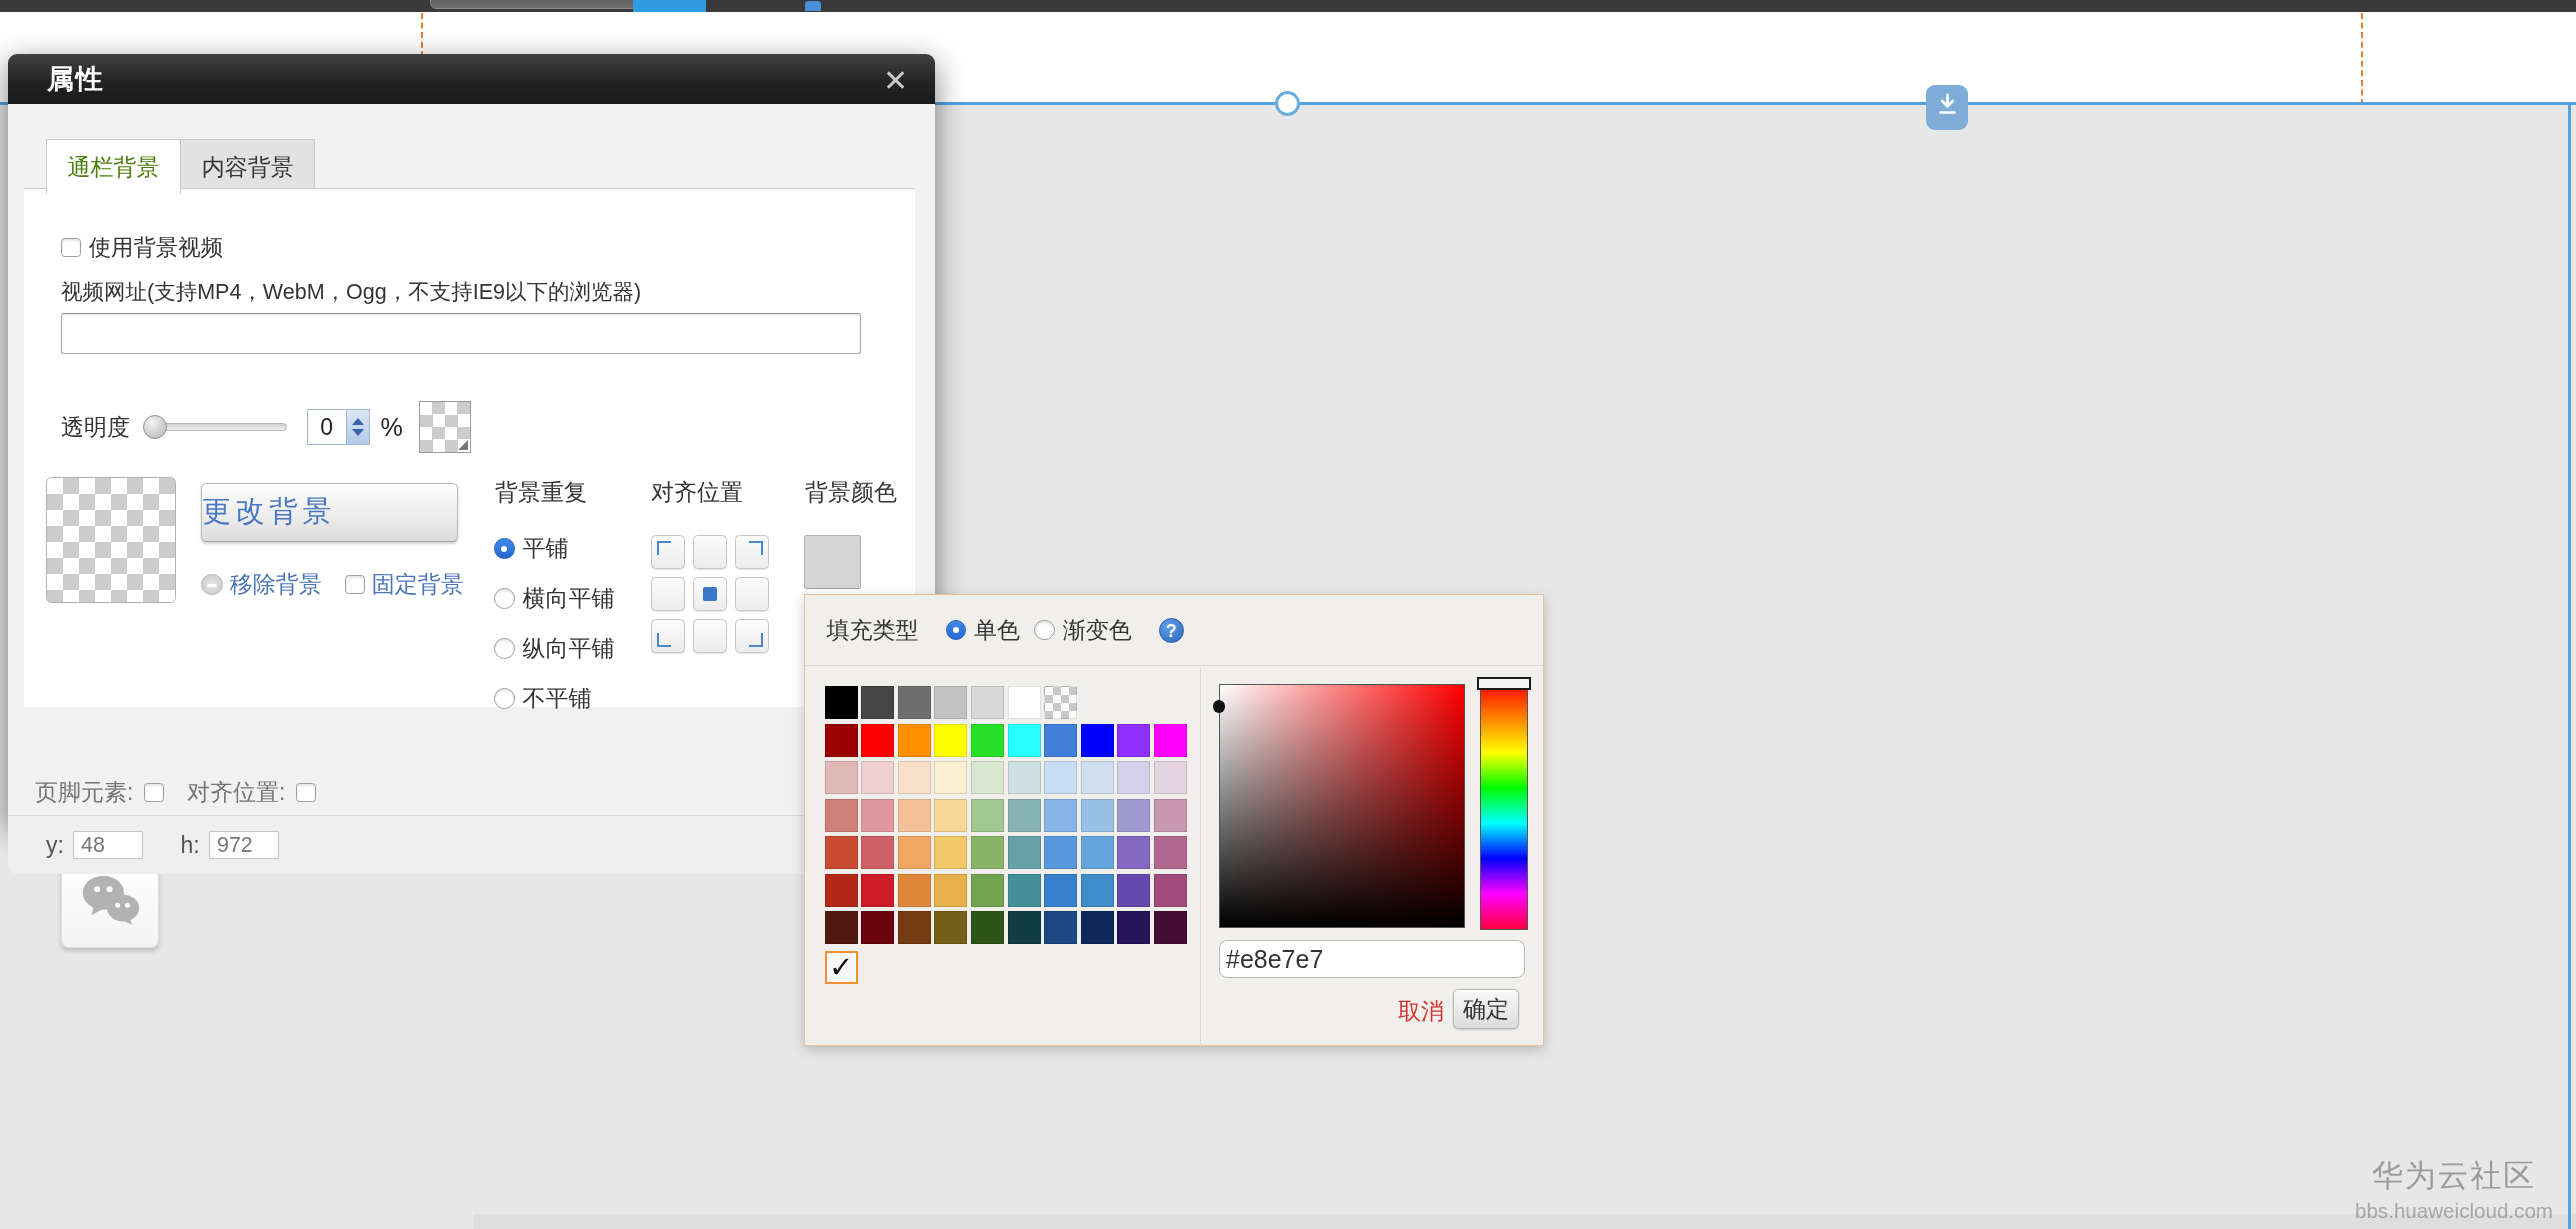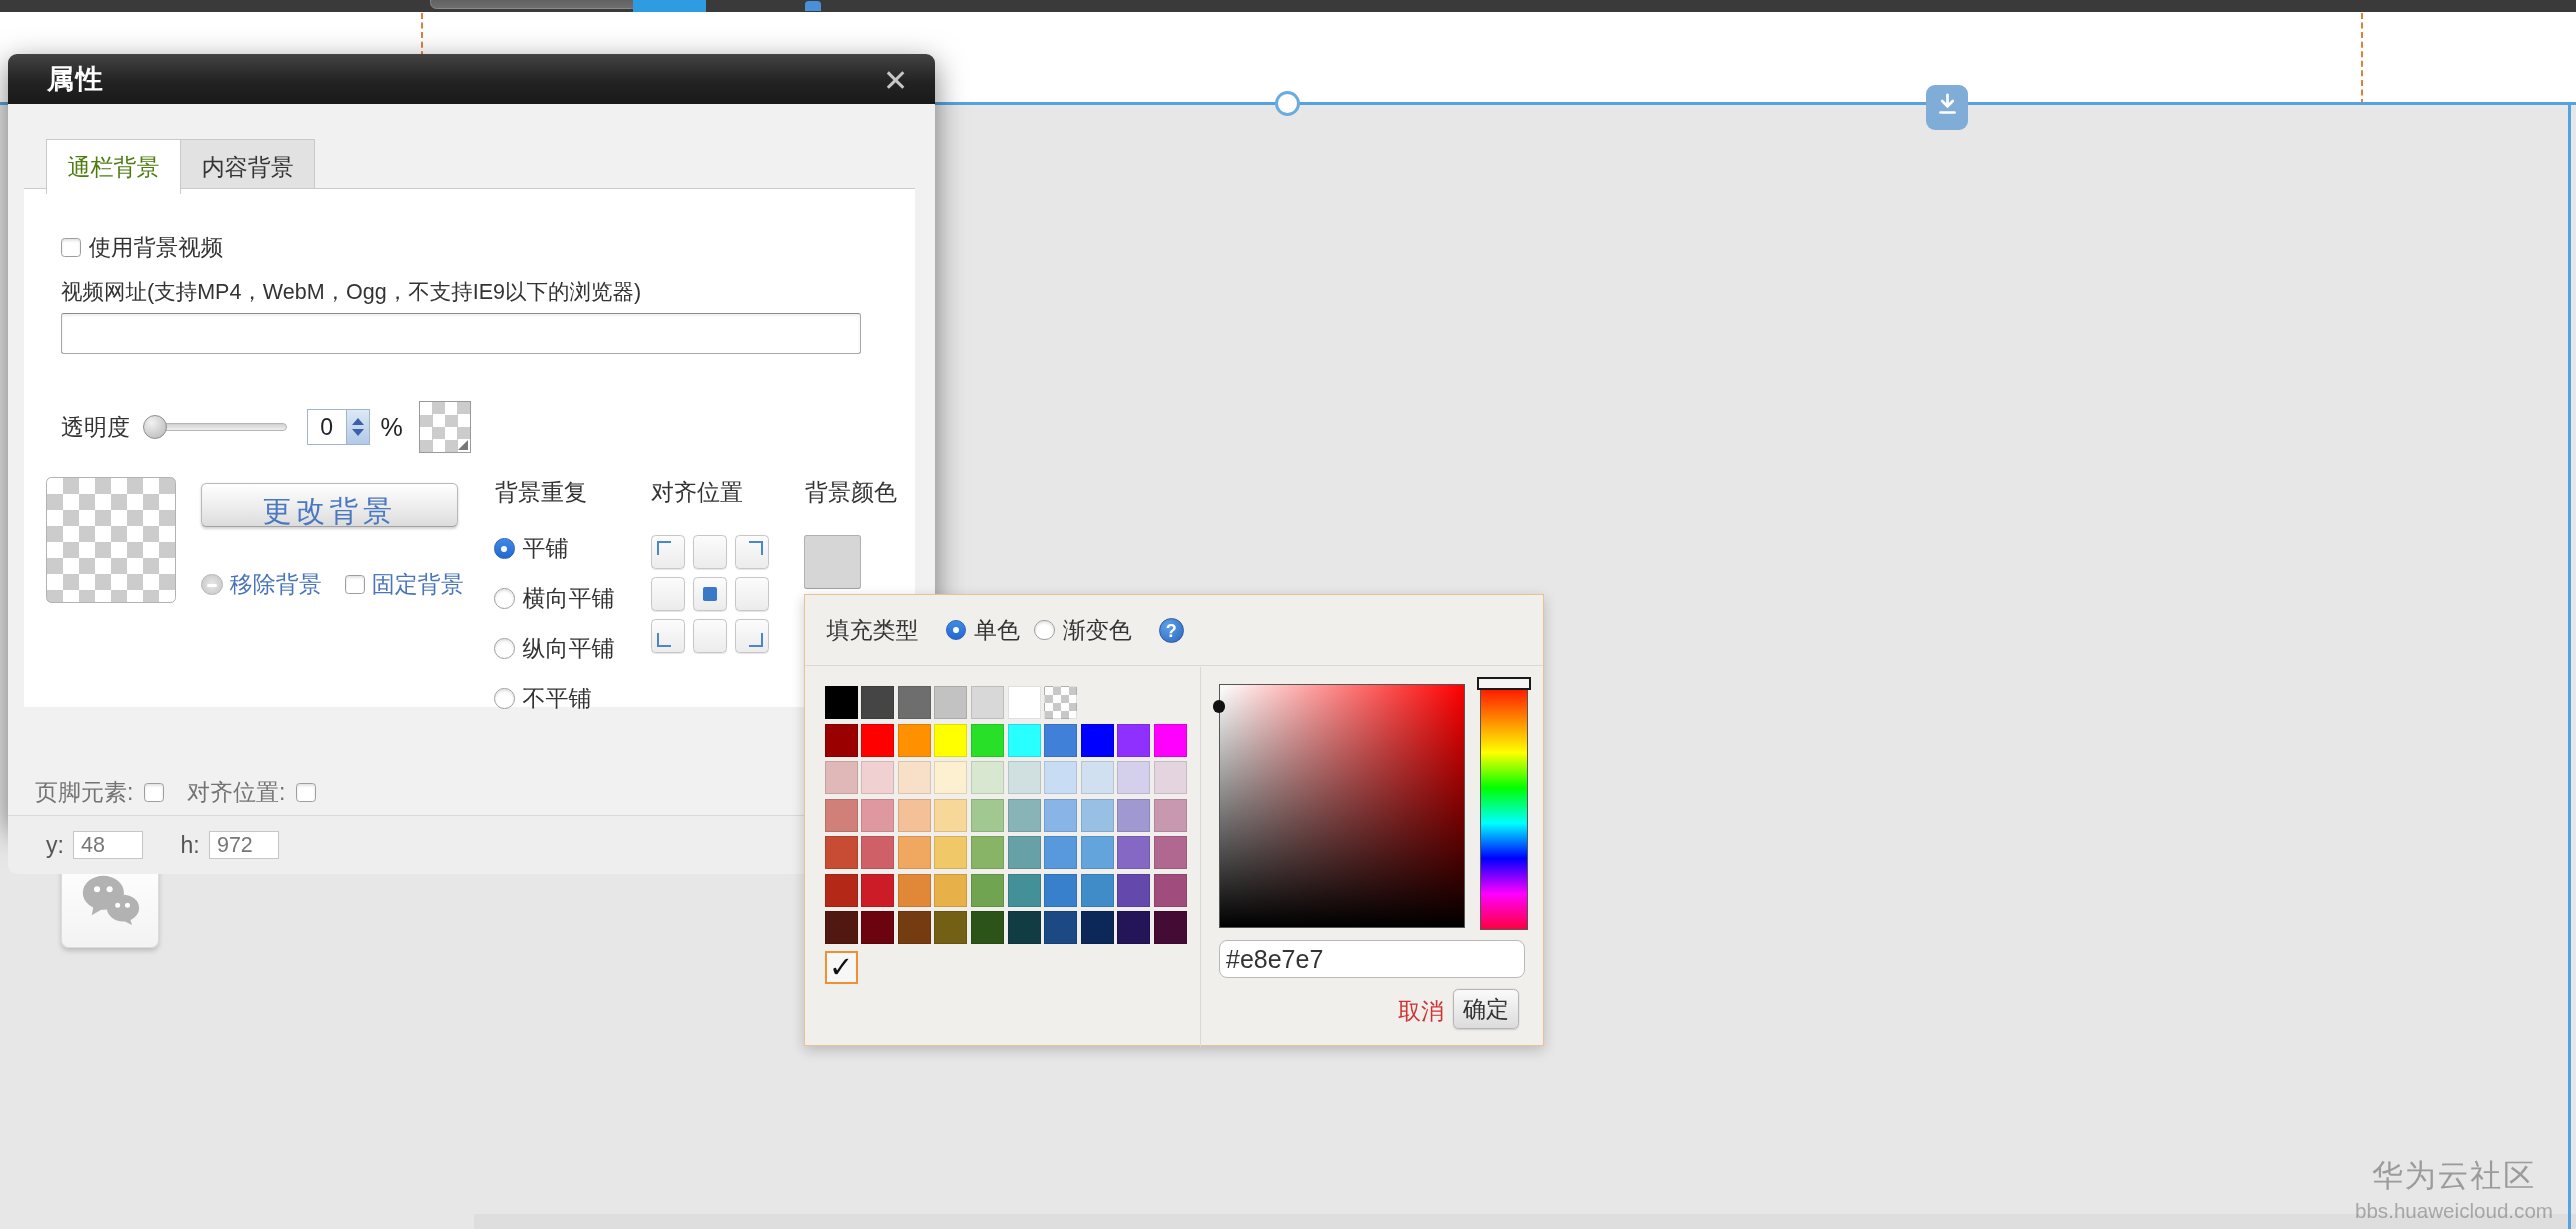--- a/index.html
+++ b/index.html
@@ -71,22 +71,22 @@
   .numbox input { width:38px; border:none; outline:none; text-align:center; font-size:23px; font-family:inherit; color:#222; }
   .spinner { width:23px; background:linear-gradient(#dde8f6,#b2c9e8); border-left:0.9px solid #a0b4cc; display:flex; flex-direction:column; align-items:center; justify-content:center; gap:4.5px; }
   .spin-up { width:0; height:0; border-left:6.3px solid transparent; border-right:6.3px solid transparent; border-bottom:7.2px solid #3a62a8; }
   .spin-down { width:0; height:0; border-left:6.3px solid transparent; border-right:6.3px solid transparent; border-top:7.2px solid #3a62a8; }
   .pct { font-size:25px; margin:0 16px 0 10.7px; color:#222; }
   .checker { background:repeating-conic-gradient(#cccccc 0% 25%, #ffffff 0% 50%) 0 0/25px 25px; }
   .alpha-swatch { position:relative; width:52px; height:52px; border:0.9px solid #9a9a9a; background-size:25px 25px; }
   .alpha-swatch .grip { position:absolute; right:1.8px; bottom:1.8px; width:0; height:0; border-left:10.7px solid transparent; border-bottom:10.7px solid #777; }
 
   .bg-preview { position:absolute; left:22.4px; top:288px; width:130px; height:126px; border:0.9px solid #b2b2b2; border-radius:5.4px; background-size:32px 32px; }
-  .change-btn { position:absolute; left:177px; top:294px; width:257px; height:44px; border:0.9px solid #b8b8b8; border-bottom:1.8px solid #a2a2a2; border-radius:5.4px;
-    background:linear-gradient(#ffffff,#ebebeb 60%,#dcdcdc); color:#4a78c0; font-size:29px; letter-spacing:4.5px; text-align:center; line-height:55px; cursor:pointer;
+  .change-btn { position:absolute; left:177px; top:294px; width:257px; height:59px; border:0.9px solid #b8b8b8; border-bottom:1.8px solid #a2a2a2; border-radius:5.4px;
+    background:linear-gradient(#ffffff,#ebebeb 60%,#dcdcdc); color:#4a78c0; font-size:29px; letter-spacing:4.5px; text-align:left; line-height:55px; cursor:pointer;
     box-shadow:0 1.8px 2.7px rgba(0,0,0,.18); }
   .remove-row { position:absolute; left:177px; top:380px; display:flex; align-items:center; gap:7.2px; color:#4a74ba; font-size:23px; }
   .minus-icon { width:21.5px; height:21.5px; border-radius:50%; background:radial-gradient(#e9e9e9,#c3c3c3); border:0.9px solid #b5b5b5; position:relative; }
   .minus-icon::after { content:""; position:absolute; left:4.5px; top:9px; width:10.7px; height:3.6px; background:#fff; border-radius:1.8px; }
   .remove-row .cb { margin-left:16px; }
   .blue-label { color:#4a74ba; }
 
   .sect-label { position:absolute; top:288px; font-size:23px; color:#333; }
   .repeat-label { left:471px; } .align-label { left:627px; } .color-label { left:781px; }
   .repeat-options { position:absolute; left:470px; top:324px; display:flex; flex-direction:column; gap:19px;margin-top:20px; }

